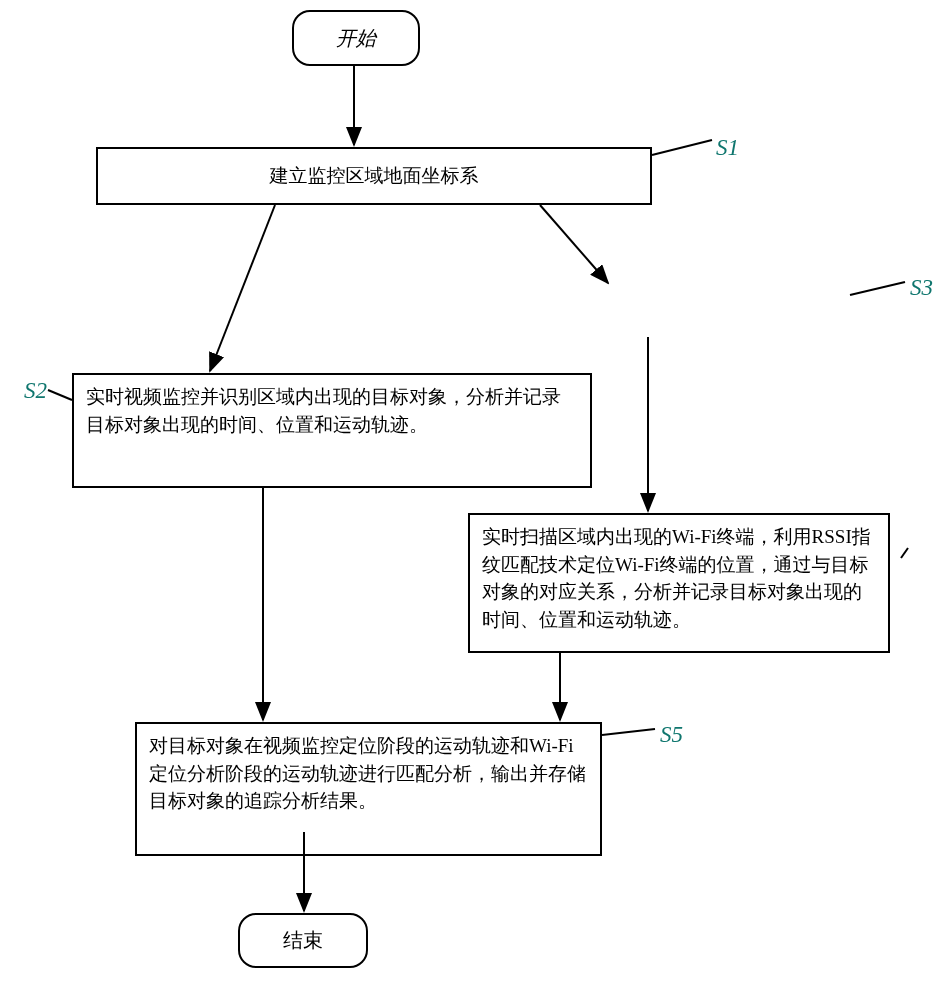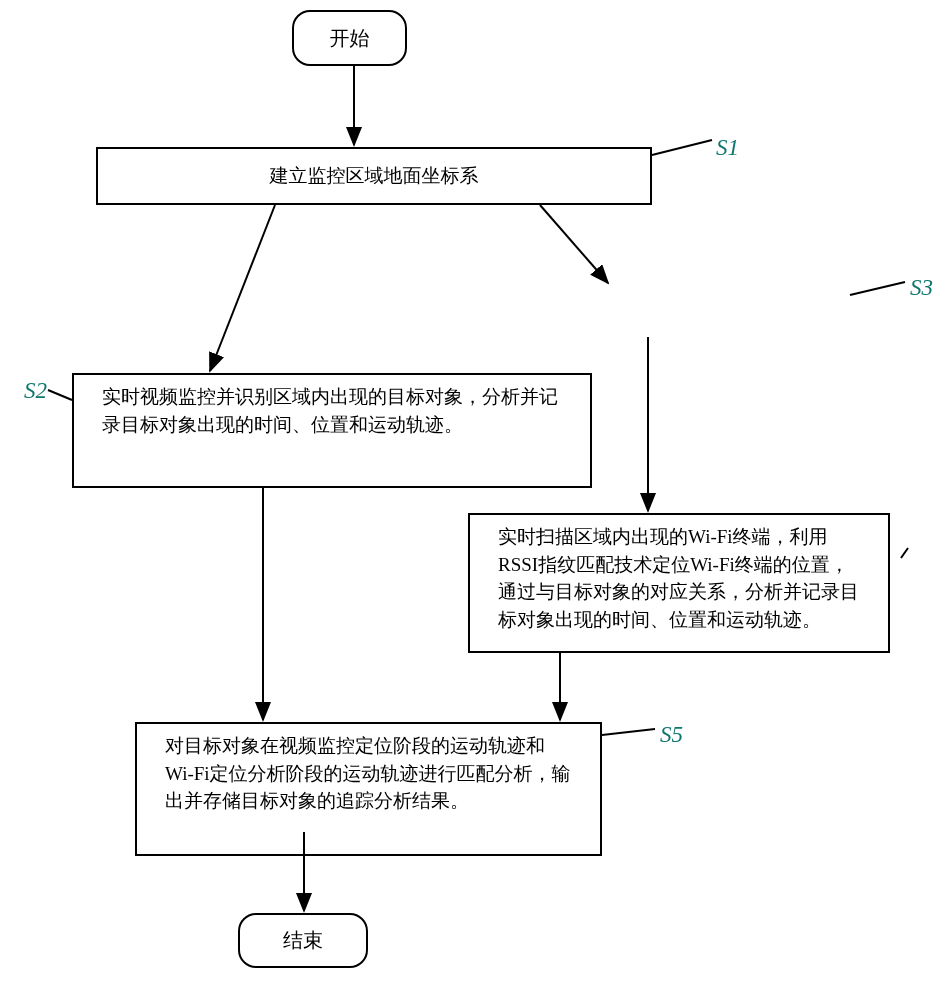--- a/index.html
+++ b/index.html
@@ -11,21 +11,21 @@
   }
   .canvas {
     position: relative;
     width: 945px;
     height: 1000px;
   }
   .box {
     position: absolute;
     border: 2px solid #000;
     background: #fff;
-    padding: 8px 28px;
+    padding: 8px 12px;
     font-size: 19px;
     line-height: 1.45;
     color: #000;
   }
   .terminal {
     position: absolute;
     border: 2px solid #000;
     border-radius: 18px;
     background: #fff;
     font-size: 20px;
@@ -46,21 +46,21 @@
     width: 945px; height: 1000px;
     pointer-events: none;
   }
   .center-text { text-align: center; }
 </style>
 </head>
 <body>
 
 <div class="canvas">
 
-  <div class="terminal" style="left:292px; top:10px; width:115px; height:56px;">
+  <div class="terminal" style="left:292px; top:10px; width:128px; height:56px;font-style:italic;">
     <span>开始</span>
   </div>
 
   <div class="box center-text" style="left:96px; top:147px; width:556px; height:58px; display:flex; align-items:center; justify-content:center;">
     <span>建立监控区域地面坐标系</span>
   </div>
   <div class="label" style="left:716px; top:135px;">S1</div>
 
   <div class="label" style="left:910px; top:275px;">S3</div>
 

